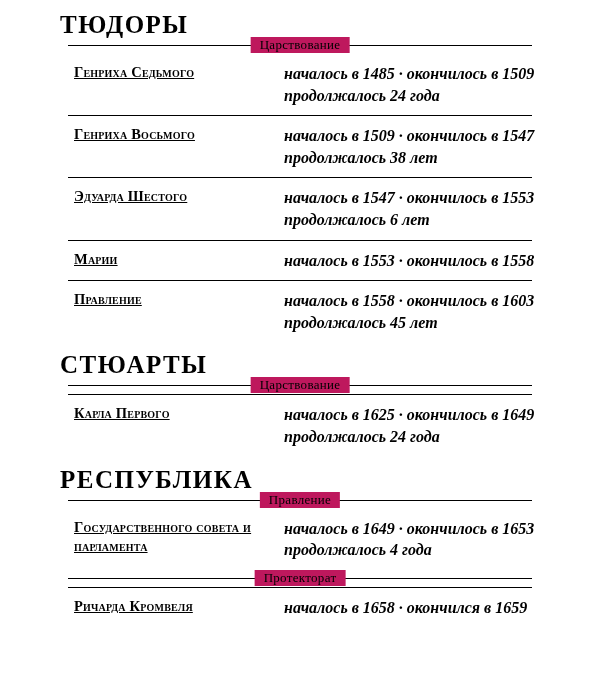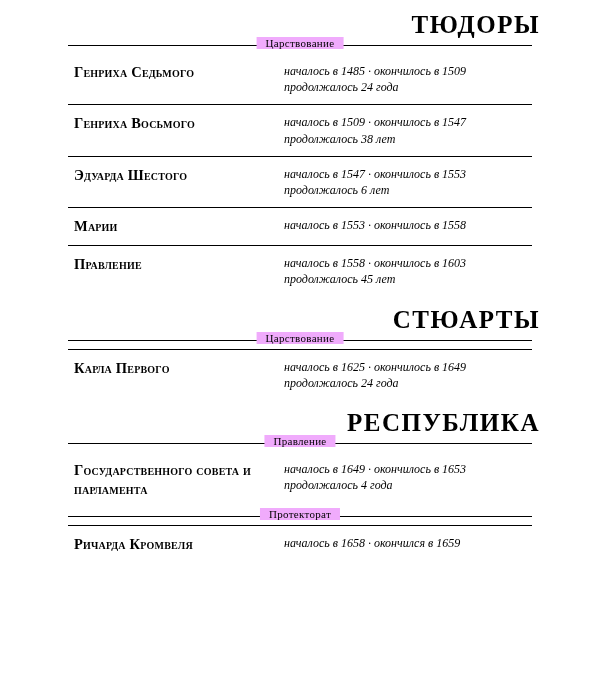--- a/index.html
+++ b/index.html
@@ -15,21 +15,21 @@
     overflow: hidden;
   }
   .page {
     position: relative;
     width: 600px;
     height: 693px;
     box-sizing: border-box;
     padding: 0 60px 0 60px;
   }
   .section-title {
-    text-align: right;
+    text-align: left;
     font-family: "Liberation Serif", "DejaVu Serif", serif;
     font-weight: bold;
     letter-spacing: 1.5px;
     font-size: 25px;
     line-height: 1;
     margin: 0;
     padding: 0;
     text-transform: uppercase;
   }
   
@@ -43,23 +43,23 @@
     top: 8px;
     left: 8px;
     right: 8px;
     border-top: 1px solid #000;
   }
   .rule-caption .cap {
     position: absolute;
     left: 50%;
     transform: translateX(-50%);
     top: 0px;
-    background: #f0abfc;
+    background: #be185d;
     padding: 0 9px;
-    font-size: 11px;
+    font-size: 13px;
     letter-spacing: 0.3px;
     white-space: nowrap;
     font-family: "Liberation Serif", "DejaVu Serif", serif;
   }
   .divider {
     border-top: 1px solid #000;
     margin: 0 8px;
     height: 0;
   }
   .row {
@@ -70,27 +70,28 @@
   .row .name {
     width: 218px;
     flex: 0 0 218px;
     padding-left: 14px;
     box-sizing: border-box;
     font-size: 14.5px;
     font-weight: bold;
     line-height: 1.32;
     letter-spacing: 0.2px;
     font-variant: small-caps;
+    text-decoration: underline;
   }
   .row .reign {
     flex: 1 1 auto;
     padding-left: 6px;
-    font-size: 12px;
+    font-size: 16px;
     font-style: italic;
-    font-weight: normal;
+    font-weight: bold;
     line-height: 1.35;
     white-space: nowrap;
   }
   .reign .l2 {
     display: block;
   }
   .gap-top-1 { height: 12px; }
   .gap-top-2 { height: 10px; }
 </style>
 </head>

